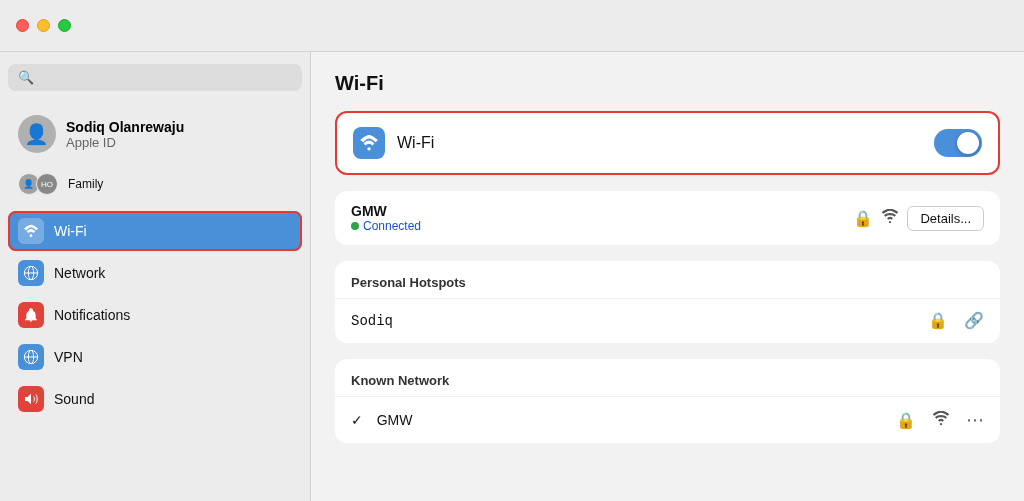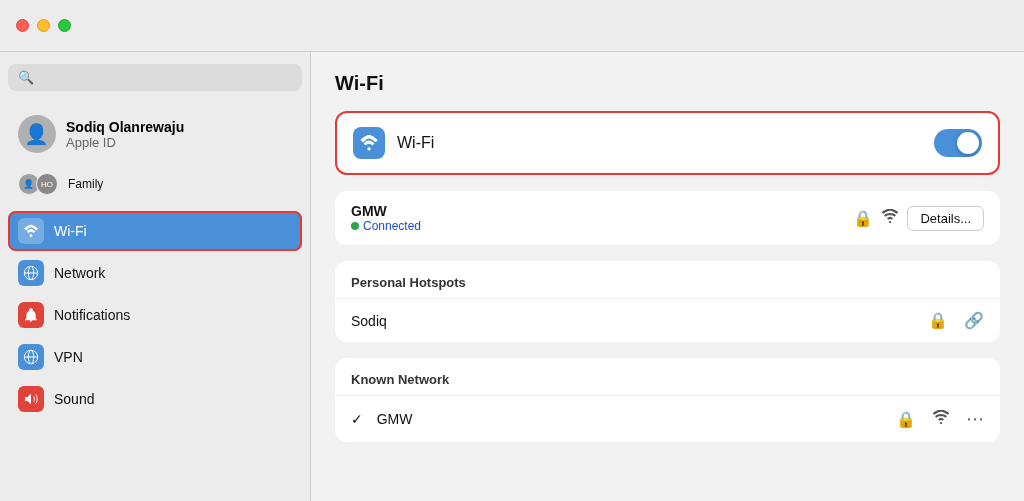--- a/index.html
+++ b/index.html
@@ -262,20 +262,21 @@
       color: #333;
       padding: 14px 16px 8px;
     }
 
     .hotspot-row {
       display: flex;
       align-items: center;
       padding: 12px 16px;
       gap: 10px;
       border-top: 1px solid #f0f0f0;
+      font-family: Liberation Mono, monospace;
     }
     .hotspot-name { flex: 1; font-size: 14px; color: #111; }
 
     .known-network-row {
       display: flex;
       align-items: center;
       padding: 12px 16px;
       gap: 10px;
       border-top: 1px solid #f0f0f0;
     }

